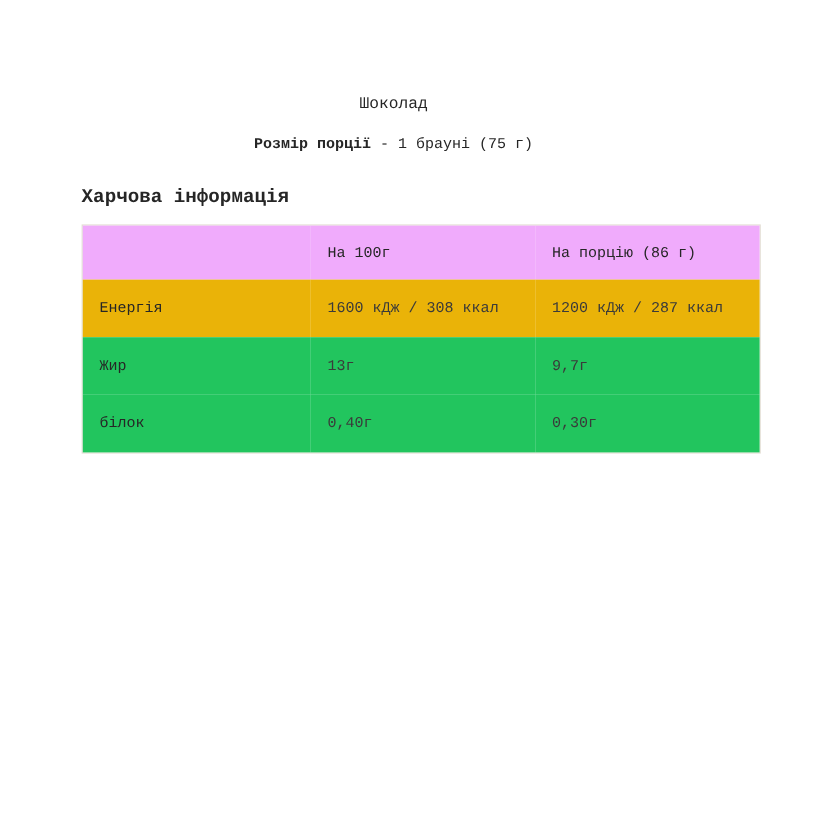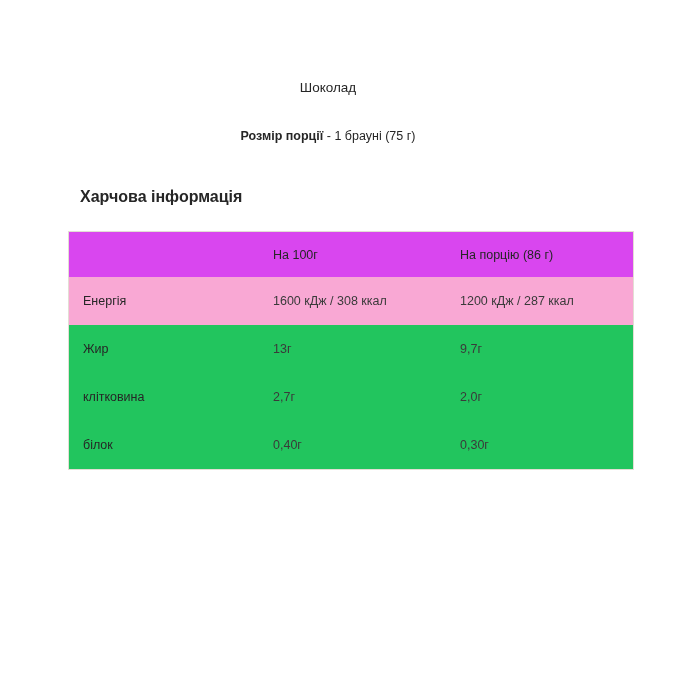--- a/index.html
+++ b/index.html
@@ -12,45 +12,46 @@
     background: #ffffff;
     font-family: "Liberation Sans", sans-serif;
     color: #262626;
     -webkit-font-smoothing: antialiased;
   }
   .page {
     position: relative;
     width: 656px;
     height: 700px;
     box-sizing: border-box;
+    font-family: Liberation Mono, monospace;
   }
   .product-title {
     text-align: center;
     font-size: 13.5px;
     color: #262626;
     margin: 0;
     padding-top: 80px;
     line-height: 1.2;
   }
   .serving-line {
     text-align: center;
     font-size: 12.5px;
     color: #262626;
-    margin: 16px;
+    margin: 0;
     padding-top: 17px;
     line-height: 1.2;
   }
   .serving-line .serving-size {
     font-weight: bold;
   }
   .section-heading {
     font-size: 16px;
     font-weight: bold;
     color: #262626;
-    margin: 12px;
+    margin: 0;
     padding: 27px 0 0 68px;
     line-height: 1.2;
   }
   .table-wrap {
     padding: 13px 0 0 68px;
   }
   table.nutrition {
     border-collapse: collapse;
     width: 564px;
     table-layout: fixed;
@@ -63,27 +64,27 @@
     text-align: left;
     font-size: 12.5px;
     font-weight: normal;
     color: #3a3a3a;
     padding: 0 14px;
     height: 48px;
     vertical-align: middle;
     border: 0;
   }
   table.nutrition thead th {
-    background: #d946ef;
+    background: #f0abfc;
     height: 45px;
     color: #262626;
   }
   table.nutrition thead th.head-blank { }
   table.nutrition tbody tr.odd td {
-    background: #f9a8d4;
+    background: #eab308;
   }
   table.nutrition tbody tr.even td {
     background: #22c55e;
   }
   table.nutrition tbody td.label {
     color: #262626;
   }
   table.nutrition tbody tr td:first-child {
     padding-left: 14px;
   }
@@ -126,25 +127,20 @@
             <td class="label">Енергія</td>
             <td>1600 кДж / 308 ккал</td>
             <td>1200 кДж / 287 ккал</td>
           </tr>
           <tr class="even">
             <td class="label">Жир</td>
             <td>13г</td>
             <td>9,7г</td>
           </tr>
           <tr class="even">
-            <td class="label">клітковина</td>
-            <td>2,7г</td>
-            <td>2,0г</td>
-          </tr>
-          <tr class="even">
             <td class="label">білок</td>
             <td>0,40г</td>
             <td>0,30г</td>
           </tr>
         </tbody>
       </table>
     </div>
   </div>
 
 </div>

